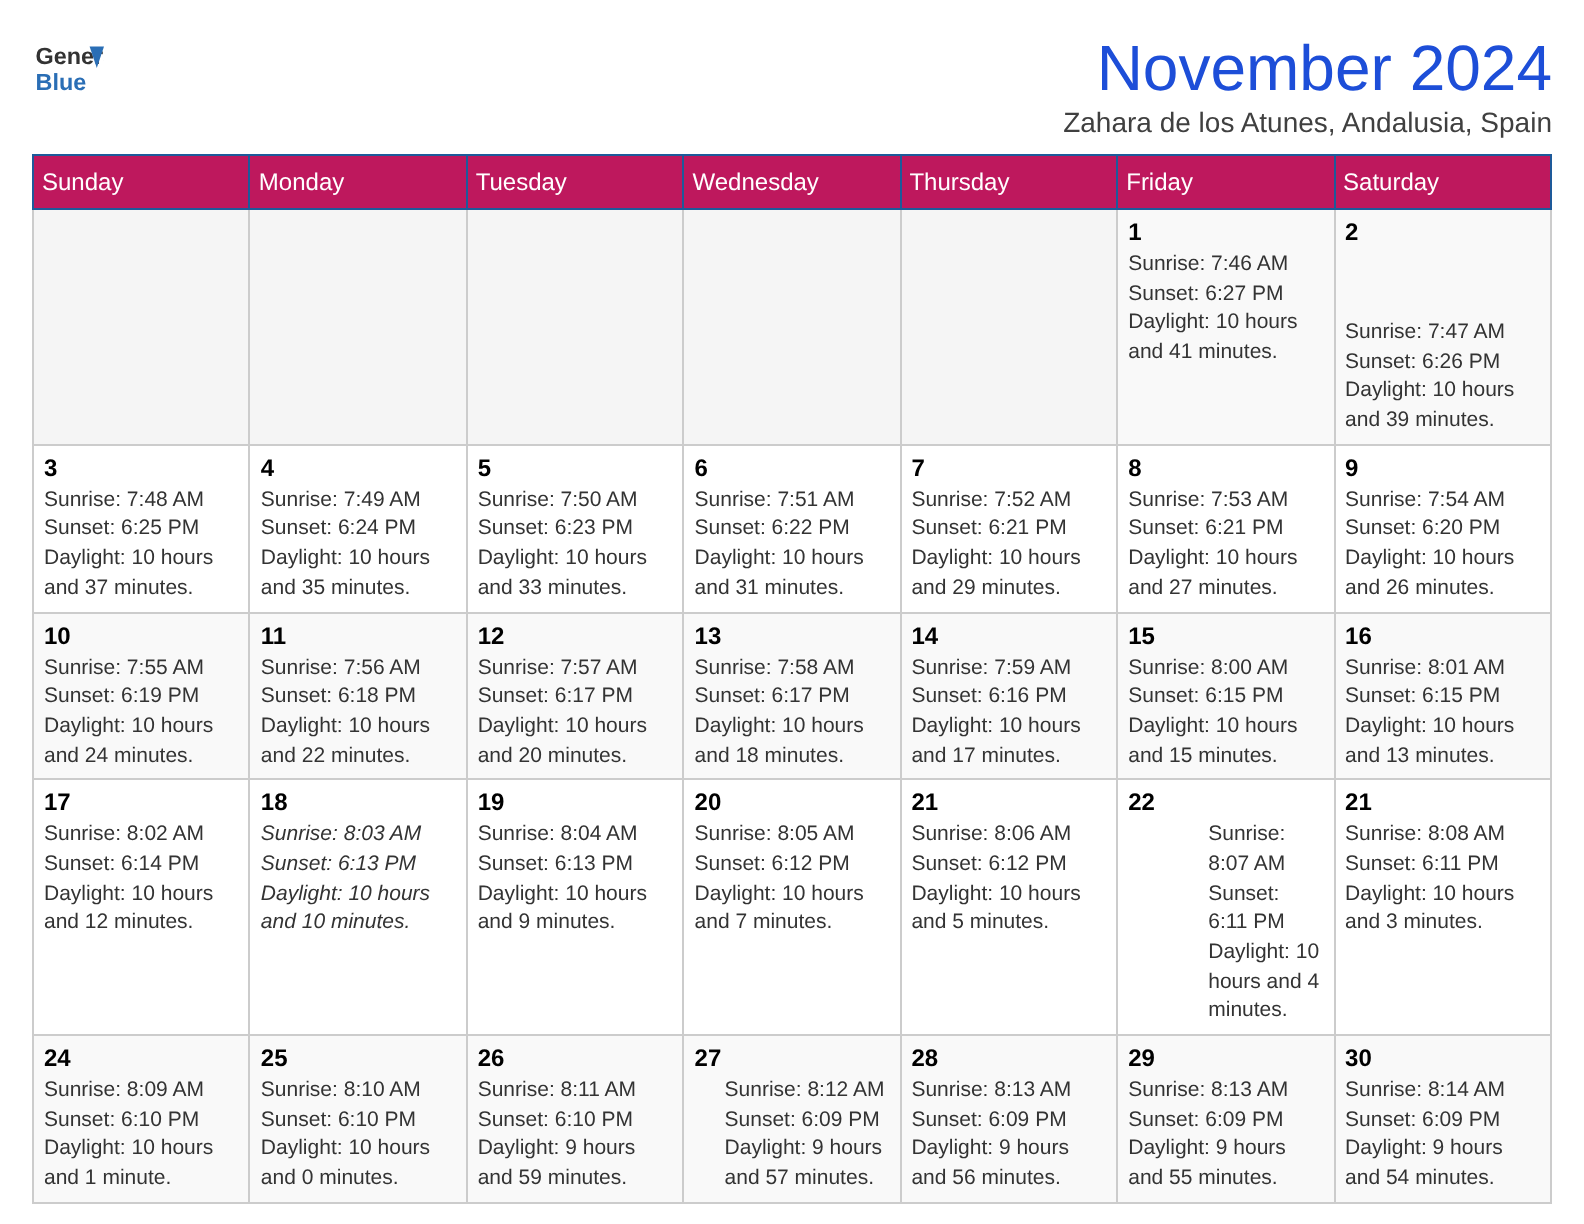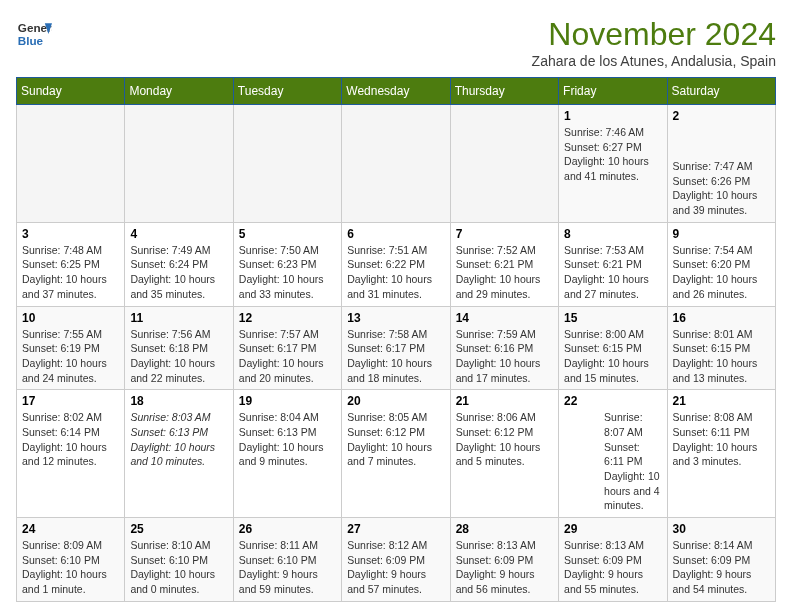--- a/index.html
+++ b/index.html
@@ -23,34 +23,34 @@
     }
     .logo-icon {
       width: 36px;
       height: 36px;
     }
     .title-block {
       text-align: right;
     }
     .month-title {
       font-size: 32px;
-      color: #4d7c0f;
+      color: #1d4ed8;
       font-weight: normal;
     }
     .location {
       font-size: 14px;
       color: #404040;
     }
     .calendar {
       width: 100%;
       border-collapse: collapse;
       font-size: 11px;
     }
     .calendar thead th {
-      background-color: #4d7c0f;
+      background-color: #be185d;
       color: #fff;
       padding: 6px 4px;
       text-align: left;
       font-size: 12px;
       font-weight: normal;
       border: 1px solid #1e5a9a;
     }
     .calendar tbody td {
       border: 1px solid #ccc;
       vertical-align: top;
@@ -273,21 +273,21 @@
 Daylight: 10 hours and 0 minutes.</div>
         </td>
         <td>
           <span class="day-num">26</span>
           <div class="day-info" style="white-space: pre-line;">Sunrise: 8:11 AM
 Sunset: 6:10 PM
 Daylight: 9 hours and 59 minutes.</div>
         </td>
         <td>
           <span class="day-num">27</span>
-          <div class="day-info" style="white-space: pre-line;">Sunrise: 8:12 AM
+          <div class="day-info" style="white-space: pre-line; margin-left: 15px;">Sunrise: 8:12 AM
 Sunset: 6:09 PM
 Daylight: 9 hours and 57 minutes.</div>
         </td>
         <td>
           <span class="day-num">28</span>
           <div class="day-info" style="white-space: pre-line;">Sunrise: 8:13 AM
 Sunset: 6:09 PM
 Daylight: 9 hours and 56 minutes.</div>
         </td>
         <td>

